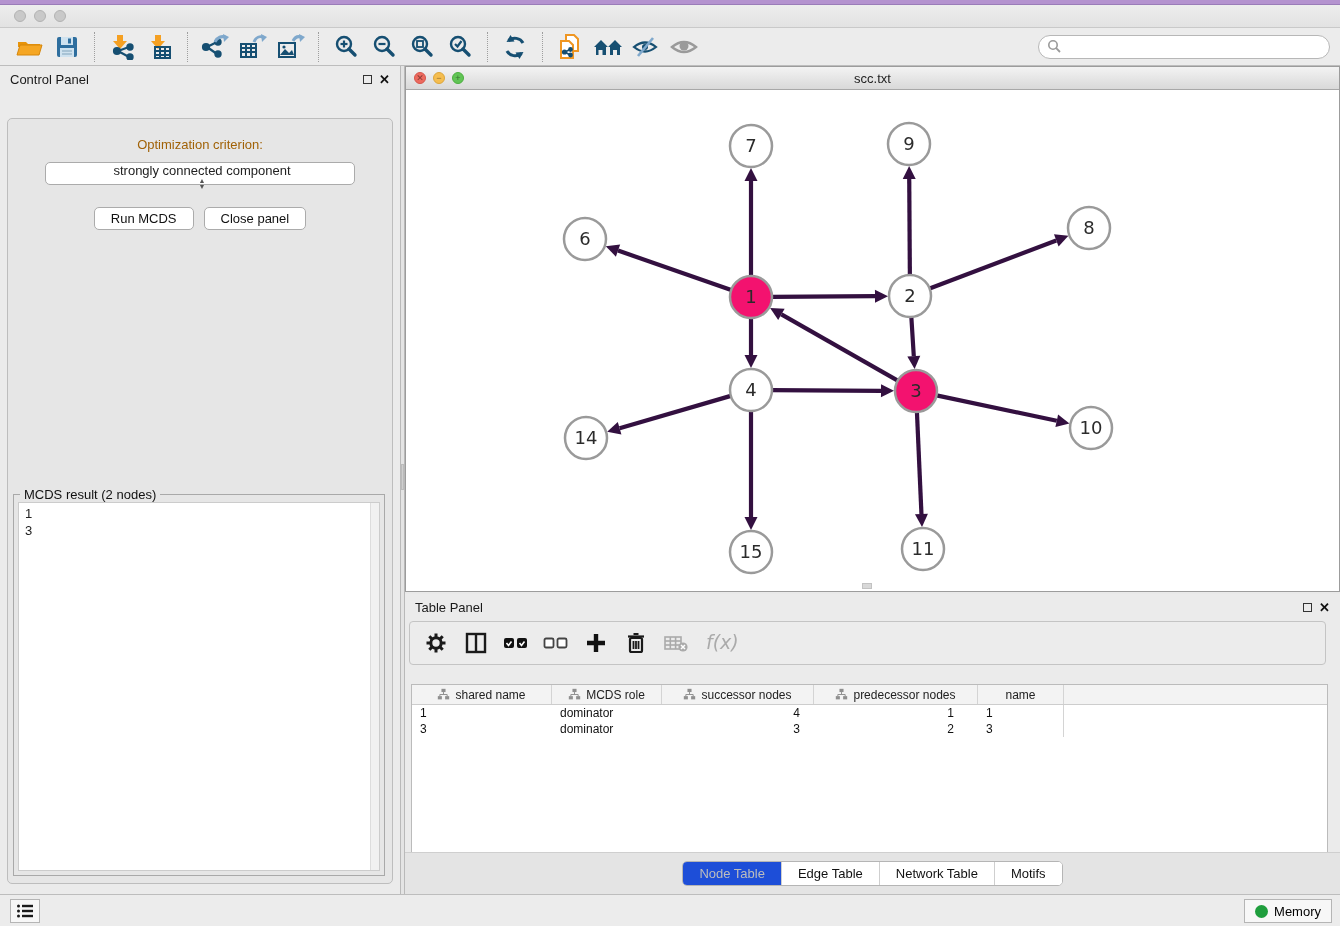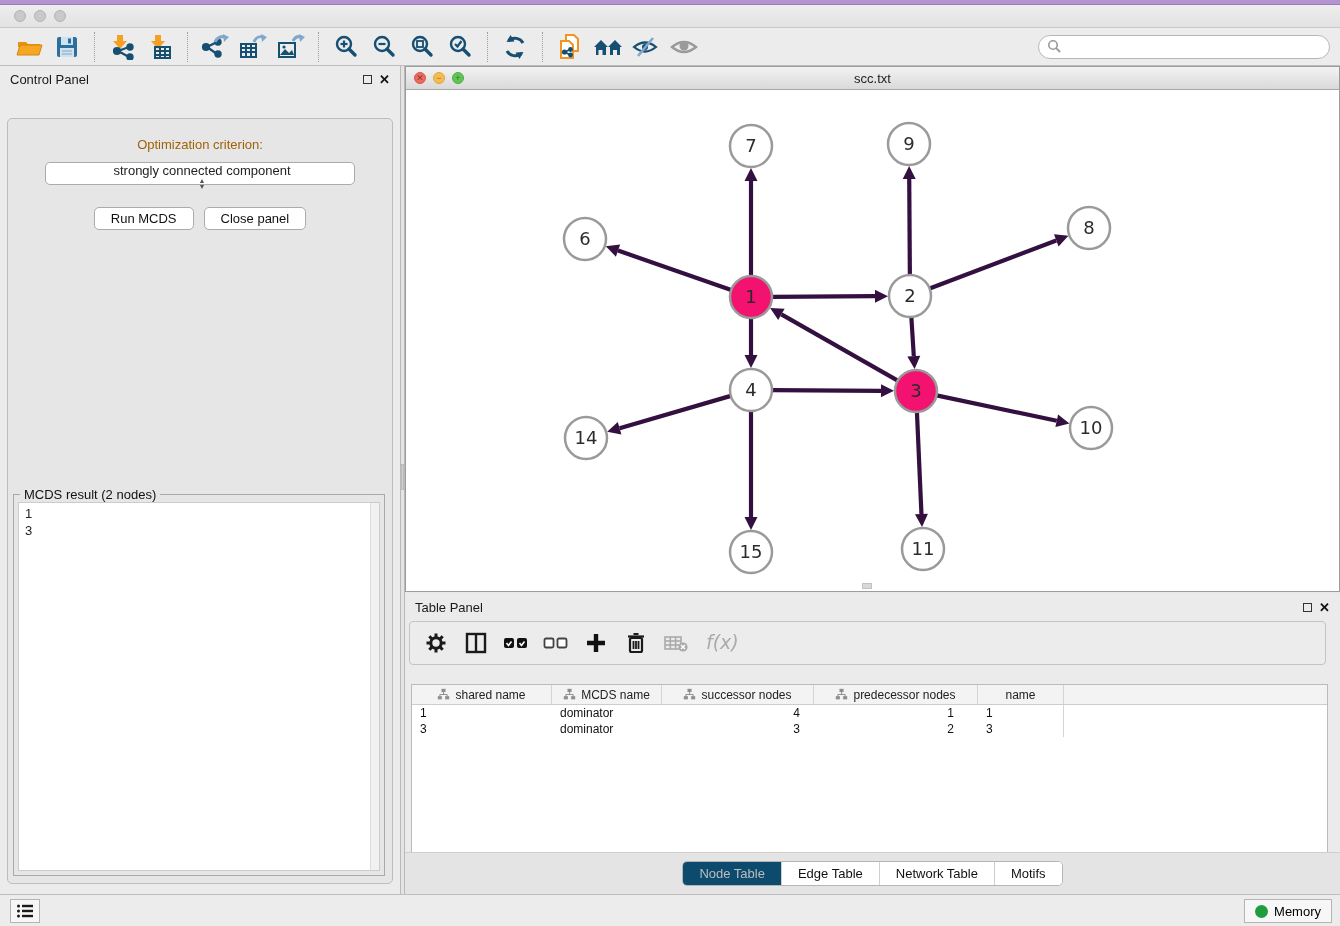--- a/index.html
+++ b/index.html
@@ -77,21 +77,21 @@
   .tr { display:flex; height:16px; font-size:12px; color:#111; }
   .td { padding:0 8px; line-height:16px; white-space:nowrap; overflow:hidden; }
   .c0 { width:140px; } .c1 { width:110px; } .c2 { width:152px; } .c3 { width:164px; } .c4 { width:86px; border-right:1px solid #d4d4d4; }
   .td.num { text-align:right; }
   .td.c2.num { padding-right:14px; } .td.c3.num { padding-right:24px; }
 
   .tp-tabs-strip { position:absolute; left:0; bottom:0; width:935px; height:42px; background:#e4e4e4; border-top:1px solid #cfcfcf; display:flex; align-items:center; justify-content:center; }
   .tp-tabs { display:inline-flex; border:1px solid #b5b5b5; border-radius:5px; overflow:hidden; background:#fff; }
   .tp-tab { padding:4px 16px; font-size:13px; background:#fff; color:#111; border-left:1px solid #cfcfcf; cursor:pointer; }
   .tp-tab:first-child { border-left:none; }
-  .tp-tab.active { background:#0c4a6e; color:#bdbdbd; }
+  .tp-tab.active { background:#1d4ed8; color:#bdbdbd; }
 
   
   .statusbar { position:absolute; left:0; top:894px; width:1340px; height:32px; background:#ececec; border-top:1px solid #bdbdbd; }
   .status-list-btn { position:absolute; left:10px; top:4px; width:30px; height:24px; background:#f7f7f7; border:1px solid #b5b5b5; display:flex; align-items:center; justify-content:center; cursor:pointer; }
   .memory-btn { position:absolute; right:8px; top:4px; height:24px; background:#f7f7f7; border:1px solid #b5b5b5; display:flex; align-items:center; gap:6px; padding:0 10px; font-size:13px; cursor:pointer; }
   .mem-dot { width:13px; height:13px; border-radius:50%; background:#1f9e3d; }
 
   svg text { font-family:"DejaVu Sans", sans-serif; }
 </style>
 </head>
@@ -495,21 +495,21 @@
             <svg class="colicon" width="13" height="13" viewBox="0 0 16 16">
               <g fill="#8f8f8f">
                 <rect x="5.5" y="1" width="5" height="4"></rect>
                 <rect x="1" y="10" width="5" height="4"></rect>
                 <rect x="10" y="10" width="5" height="4"></rect>
               </g>
               <g stroke="#8f8f8f" stroke-width="1.2" fill="none">
                 <path d="M8 5v3M3.5 10V8h9v2"></path>
               </g>
             </svg>
-            <span>MCDS name</span>
+            <span>MCDS role</span>
           </span>
         <span class="th c2">
             <svg class="colicon" width="13" height="13" viewBox="0 0 16 16">
               <g fill="#8f8f8f">
                 <rect x="5.5" y="1" width="5" height="4"></rect>
                 <rect x="1" y="10" width="5" height="4"></rect>
                 <rect x="10" y="10" width="5" height="4"></rect>
               </g>
               <g stroke="#8f8f8f" stroke-width="1.2" fill="none">
                 <path d="M8 5v3M3.5 10V8h9v2"></path>

